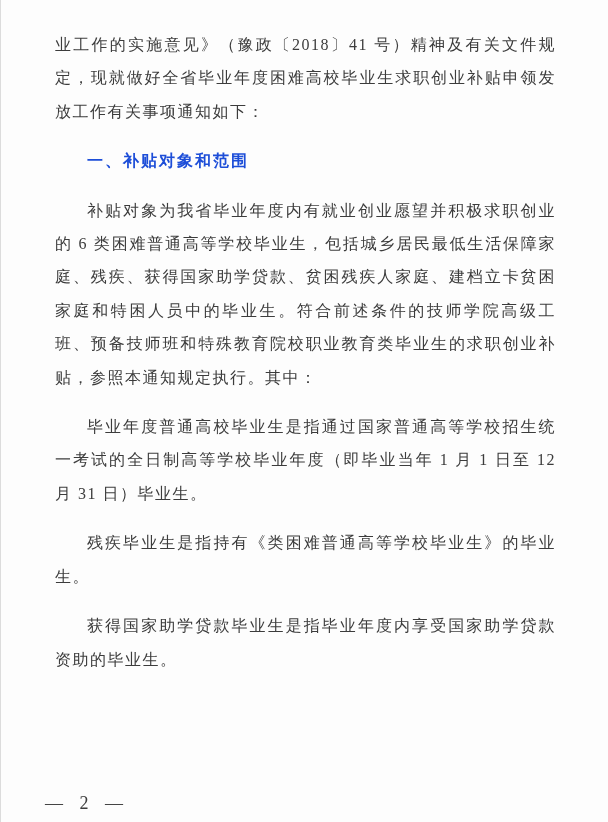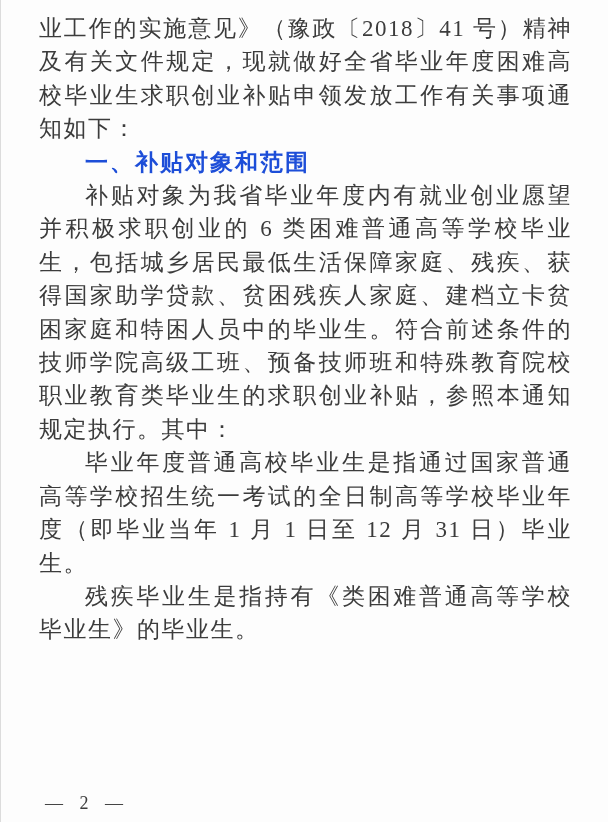--- a/index.html
+++ b/index.html
@@ -15,22 +15,22 @@
     box-sizing: border-box;
     border-left: 1px solid #dcdcdc;
     padding: 12px 36px 0 38px;
     overflow: hidden;
     font-family: "Liberation Serif", "DejaVu Serif", serif;
   }
   .content {
     width: 100%;
   }
   p.para {
-    margin: 0;
-    font-size: 23px;
+    margin: 16px;
+    font-size: 16px;
     line-height: 33.4px;
     letter-spacing: 1.5px;
     color: #3c3c3c;
     text-align: justify;
     text-justify: inter-character;
     word-break: break-all;
     font-family: "Liberation Serif", "DejaVu Serif", serif;
   }
   p.para.continuation {
     text-indent: 0;
@@ -58,15 +58,16 @@
 </head>
 <body>
 
 <div class="page">
   <div class="content">
       <p class="para continuation">业工作的实施意见》（豫政〔2018〕41 号）精神及有关文件规定，现就做好全省毕业年度困难高校毕业生求职创业补贴申领发放工作有关事项通知如下：</p>
       <p class="para heading">一、补贴对象和范围</p>
       <p class="para body">补贴对象为我省毕业年度内有就业创业愿望并积极求职创业的 6 类困难普通高等学校毕业生，包括城乡居民最低生活保障家庭、残疾、获得国家助学贷款、贫困残疾人家庭、建档立卡贫困家庭和特困人员中的毕业生。符合前述条件的技师学院高级工班、预备技师班和特殊教育院校职业教育类毕业生的求职创业补贴，参照本通知规定执行。其中：</p>
       <p class="para body">毕业年度普通高校毕业生是指通过国家普通高等学校招生统一考试的全日制高等学校毕业年度（即毕业当年 1 月 1 日至 12 月 31 日）毕业生。</p>
       <p class="para body">残疾毕业生是指持有《类困难普通高等学校毕业生》的毕业生。</p>
+      <p class="para body">获得国家助学贷款毕业生是指毕业年度内享受国家助学贷款资助的毕业生。</p>
     </div>
   <div class="page-number">— 2 —</div>
 </div>
 
 </body></html>

